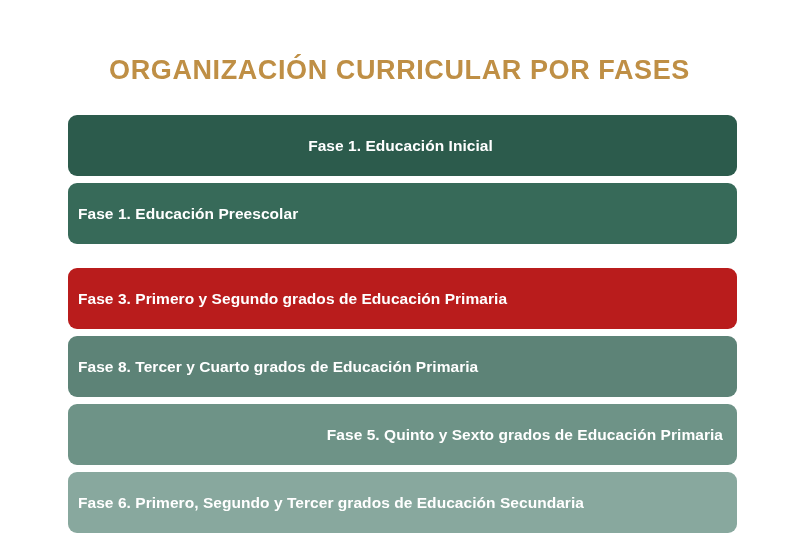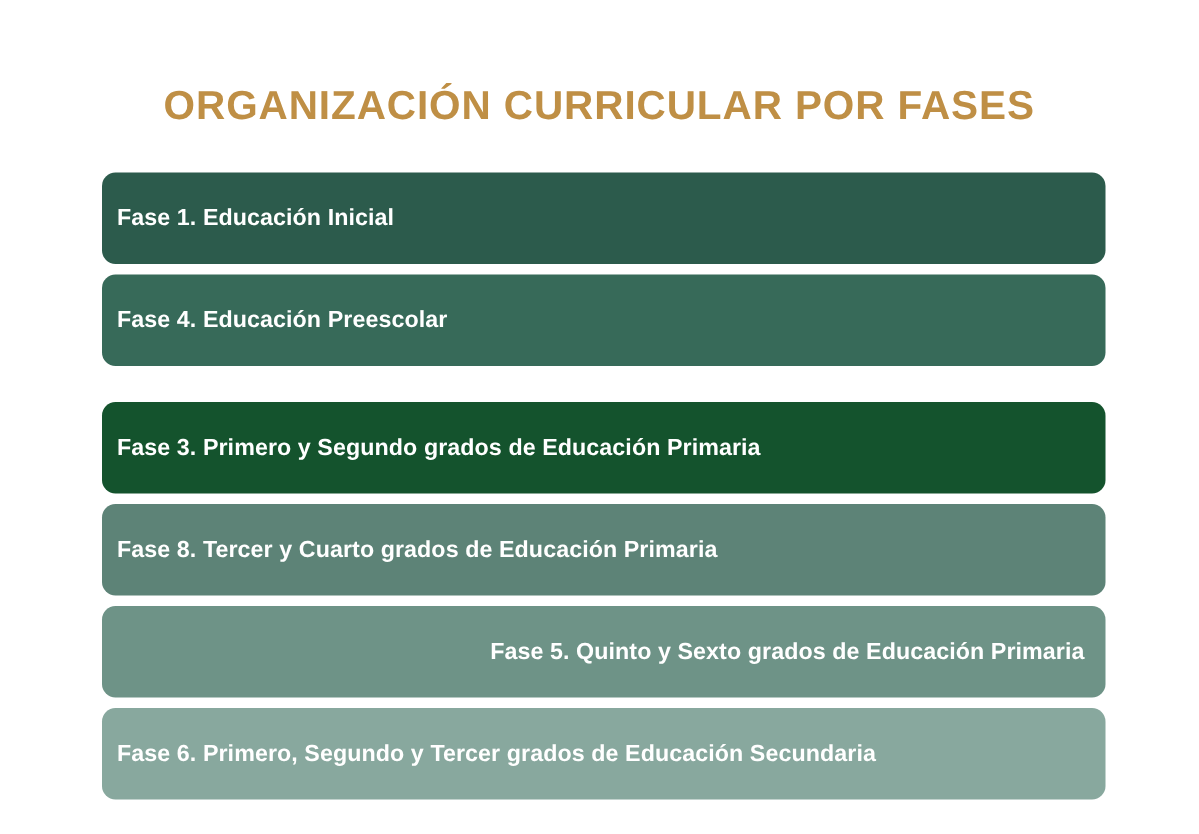--- a/index.html
+++ b/index.html
@@ -71,29 +71,29 @@
 </style>
 </head>
 <body style="background: rgb(255, 255, 255);">
 
 <div class="infographic">
 
   <div class="title" style="color: rgb(191, 143, 69);">ORGANIZACIÓN CURRICULAR POR FASES</div>
 
   <div class="phase-list">
 
-    <div class="phase-bar" style="background: rgb(44, 91, 76);">
+    <div class="phase-bar" style="background: rgb(44, 91, 76); justify-content: center;">
       <span class="phase-label" style="color: rgb(255, 255, 255);">Fase 1. Educación Inicial</span>
     </div>
 
     <div class="phase-bar" style="background: rgb(55, 106, 89);">
-      <span class="phase-label" style="color: rgb(255, 255, 255);">Fase 4. Educación Preescolar</span>
+      <span class="phase-label" style="color: rgb(255, 255, 255);">Fase 1. Educación Preescolar</span>
     </div>
 
-    <div class="phase-bar" style="background: #14532d; margin-top: 24px;">
+    <div class="phase-bar" style="background: #b91c1c; margin-top: 24px;">
       <span class="phase-label" style="color: rgb(255, 255, 255);">Fase 3. Primero y Segundo grados de Educación Primaria</span>
     </div>
 
     <div class="phase-bar" style="background: rgb(93, 131, 119);">
       <span class="phase-label" style="color: rgb(255, 255, 255);">Fase 8. Tercer y Cuarto grados de Educación Primaria</span>
     </div>
 
     <div class="phase-bar" style="background: rgb(110, 147, 135); justify-content: flex-end;">
       <span class="phase-label" style="color: rgb(255, 255, 255);">Fase 5. Quinto y Sexto grados de Educación Primaria</span>
     </div>

